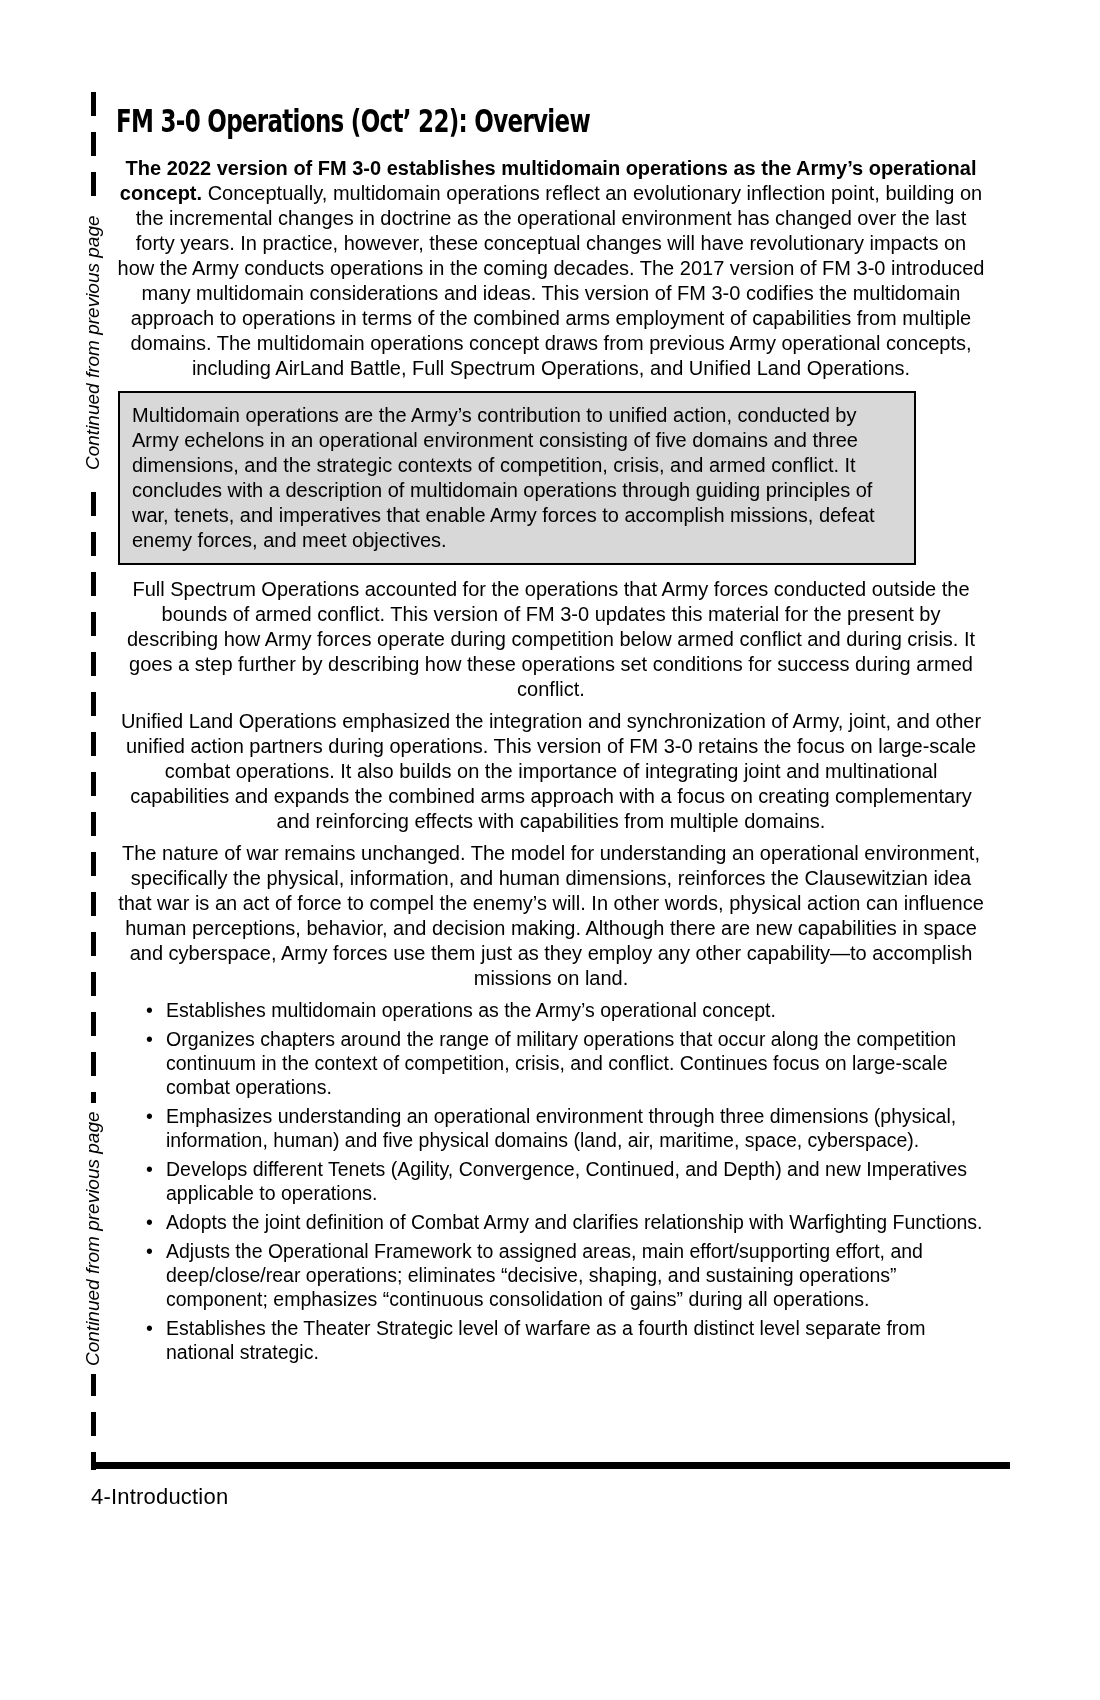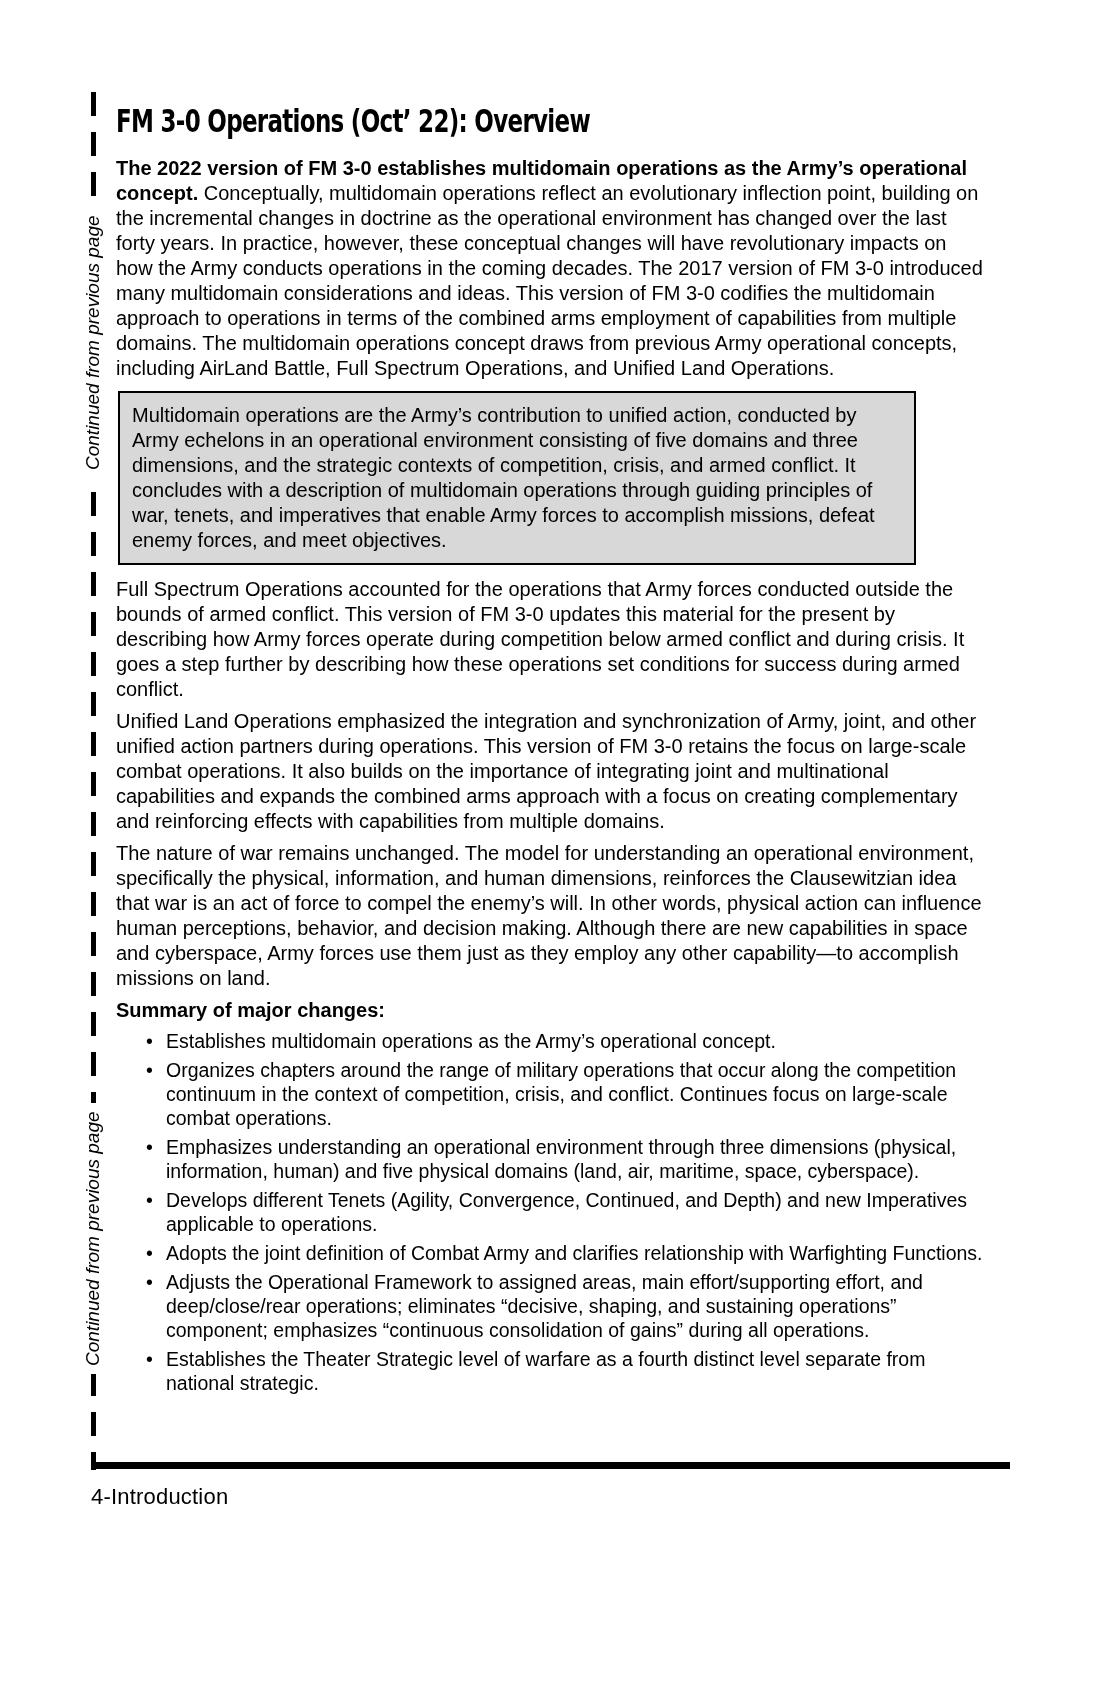--- a/index.html
+++ b/index.html
@@ -33,21 +33,21 @@
   }
   h1 {
     margin:0 0 10px 0; padding:0;
     font-family:"DejaVu Sans", sans-serif;
     font-size:32px; font-weight:bold; line-height:50px;
     letter-spacing:-1px; white-space:nowrap;
   }
   .title-inner { display:inline-block; transform:scaleX(0.72); transform-origin:left center; }
 
   p.body-par {
-    margin:0 0 7px 0; font-size:20px; line-height:25px; text-align:left;
+    margin:0 0 7px 0; font-size:20px; line-height:25px; text-align:center;
   }
   p.body-par b { font-weight:bold; }
 
   .callout {
     box-sizing:border-box;
     margin:10px 70px 12px 2px;
     border:2px solid #000; background:#d8d8d8;
     padding:10px 12px;
     font-size:20px; line-height:25px;
   }
@@ -84,21 +84,20 @@
     <h1><span class="title-inner">FM 3-0 Operations (Oct’ 22): Overview</span></h1>
 
     <p class="body-par"><b>The 2022 version of FM 3-0 establishes multidomain operations as the Army’s operational concept.</b><span> Conceptually, multidomain operations reflect an evolutionary inflection point, building on the incremental changes in doctrine as the operational environment has changed over the last forty years. In practice, however, these conceptual changes will have revolutionary impacts on how the Army conducts operations in the coming decades. The 2017 version of FM 3-0 introduced many multidomain considerations and ideas. This version of FM 3-0 codifies the multidomain approach to operations in terms of the combined arms employment of capabilities from multiple domains. The multidomain operations concept draws from previous Army operational concepts, including AirLand Battle, Full Spectrum Operations, and Unified Land Operations.</span></p>
 
     <div class="callout"><span>Multidomain operations are the Army’s contribution to unified action, conducted by Army echelons in an operational environment consisting of five domains and three dimensions, and the strategic contexts of competition, crisis, and armed conflict. It concludes with a description of multidomain operations through guiding principles of war, tenets, and imperatives that enable Army forces to accomplish missions, defeat enemy forces, and meet objectives.</span></div>
 
     <p class="body-par">Full Spectrum Operations accounted for the operations that Army forces conducted outside the bounds of armed conflict. This version of FM 3-0 updates this material for the present by describing how Army forces operate during competition below armed conflict and during crisis. It goes a step further by describing how these operations set conditions for success during armed conflict.</p>
     <p class="body-par">Unified Land Operations emphasized the integration and synchronization of Army, joint, and other unified action partners during operations. This version of FM 3-0 retains the focus on large-scale combat operations. It also builds on the importance of integrating joint and multinational capabilities and expands the combined arms approach with a focus on creating complementary and reinforcing effects with capabilities from multiple domains.</p>
     <p class="body-par">The nature of war remains unchanged. The model for understanding an operational environment, specifically the physical, information, and human dimensions, reinforces the Clausewitzian idea that war is an act of force to compel the enemy’s will. In other words, physical action can influence human perceptions, behavior, and decision making. Although there are new capabilities in space and cyberspace, Army forces use them just as they employ any other capability—to accomplish missions on land.</p>
 
-    <p class="summary-heading">Summary of major changes:</p>
 
     <div class="bullets">
       <div class="bullet">
           <span class="dot">•</span>
           <span class="btxt">Establishes multidomain operations as the Army’s operational concept.</span>
         </div>
       <div class="bullet">
           <span class="dot">•</span>
           <span class="btxt">Organizes chapters around the range of military operations that occur along the competition continuum in the context of competition, crisis, and conflict.  Continues focus on large-scale combat operations.</span>
         </div>

